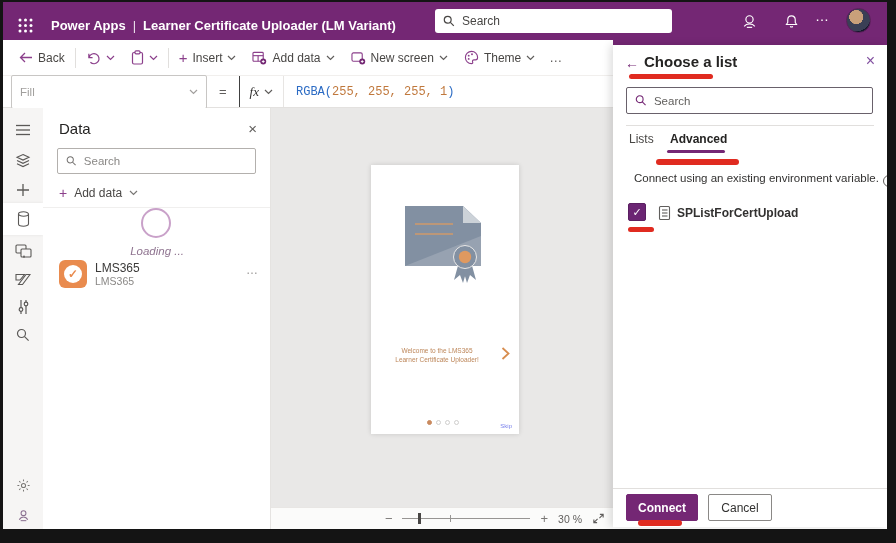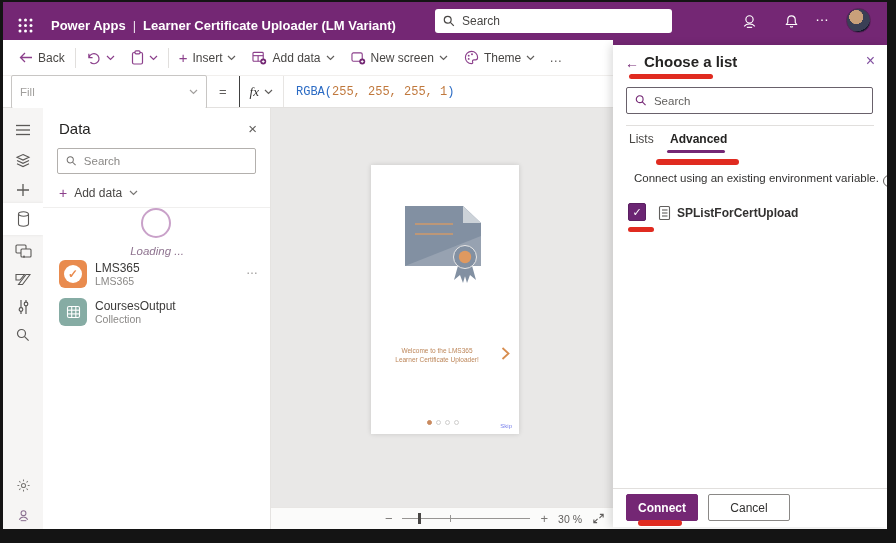--- a/index.html
+++ b/index.html
@@ -101,21 +101,21 @@
   .rp-tab-underline { position:absolute; left:54px; top:105px; width:58px; height:3px; background:#742774; border-radius:2px; }
   .rp-desc { position:absolute; left:21px; top:127px; font-size:11.5px; color:#323130; white-space:nowrap; }
   .help-ico { display:inline-block; width:12px; height:12px; border:1px solid #605e5c; border-radius:50%; font-size:8px; line-height:11px; text-align:center; color:#605e5c; margin-left:4px; vertical-align:-2px; cursor:pointer; }
   .rp-row { position:absolute; left:0; right:0; top:155px; height:28px; cursor:pointer; }
   .rp-check { position:absolute; left:15px; top:3px; width:18px; height:18px; background:#6b2573; border:1px solid #5a1f61; border-radius:2px; color:#fff; font-size:11px; display:flex; align-items:center; justify-content:center; cursor:pointer; }
   .rp-row .doc-ico { position:absolute; left:45px; top:5px; }
   .rp-row .lbl { position:absolute; left:64px; top:6px; font-size:12px; color:#323130;font-weight:bold; }
   .rp-footer-divider { position:absolute; left:0; right:0; bottom:38px; border-top:1px solid #e1dfdd; }
   .btn { position:absolute; bottom:6px; height:27px; border-radius:2px; font-size:12px; display:flex; align-items:center; justify-content:center; cursor:pointer; font-family:"Liberation Sans",sans-serif; }
   .btn-connect { left:13px; width:72px; background:#742774; color:#fff; font-weight:bold; border:1px solid #742774; }
-  .btn-cancel { left:95px; width:82px; background:#fff; color:#323130; border:1px solid #8a8886; }
+  .btn-cancel { left:95px; width:64px; background:#fff; color:#323130; border:1px solid #8a8886; }
 </style>
 </head>
 <body>
 
 <div class="frame">
 <div class="screen">
 
   <div class="top-bar">
     <div class="waffle-btn">
       <svg width="15" height="15" viewBox="0 0 15 15">
@@ -365,35 +365,20 @@
 
       <div class="dp-item" style="top:150px;">
         <div class="ds-icon lms">
               <span class="ring">✓</span>
             </div>
         <div class="t1">LMS365</div>
         <div class="t2">LMS365</div>
         <div class="more">…</div>
       </div>
 
-      <div class="dp-item" style="top:188px;">
-        <div class="ds-icon col">
-          <svg width="15" height="14" viewBox="0 0 15 14">
-                <g fill="none" stroke="#fff" stroke-width="1.1">
-                  <rect x="1.5" y="1.5" width="12" height="11" rx="1.5"></rect>
-                  <line x1="1.5" y1="5.2" x2="13.5" y2="5.2"></line>
-                  <line x1="1.5" y1="8.9" x2="13.5" y2="8.9"></line>
-                  <line x1="5.7" y1="1.5" x2="5.7" y2="12.5"></line>
-                  <line x1="9.8" y1="1.5" x2="9.8" y2="12.5"></line>
-                </g>
-              </svg>
-        </div>
-        <div class="t1">CoursesOutput</div>
-        <div class="t2">Collection</div>
-      </div>
     </div>
 
     <div class="canvas">
       <div class="app-screen">
         <svg style="position:absolute;left:26px;top:35px;" width="100" height="85" viewBox="0 0 100 85">
           <path d="M8 6 H66 L84 23 V66 H8 Z" fill="#8290a2"></path>
           <path d="M8 66 L84 36 V66 Z" fill="#97a2b1"></path>
           <path d="M66 6 L84 23 H66 Z" fill="#ccd2d8"></path>
           <line x1="18" y1="24" x2="56" y2="24" stroke="#cf9a6a" stroke-width="1.6"></line>
           <line x1="18" y1="34" x2="56" y2="34" stroke="#cf9a6a" stroke-width="1.6"></line>

